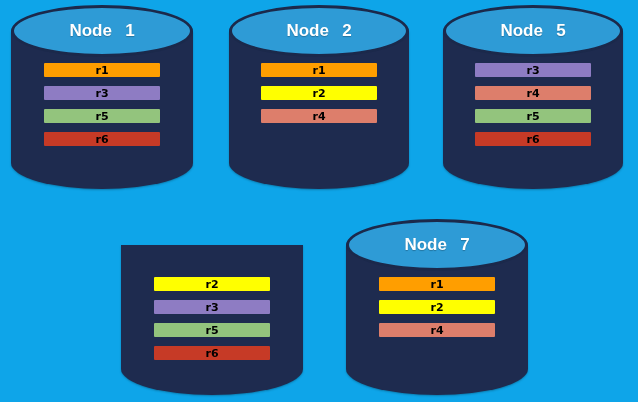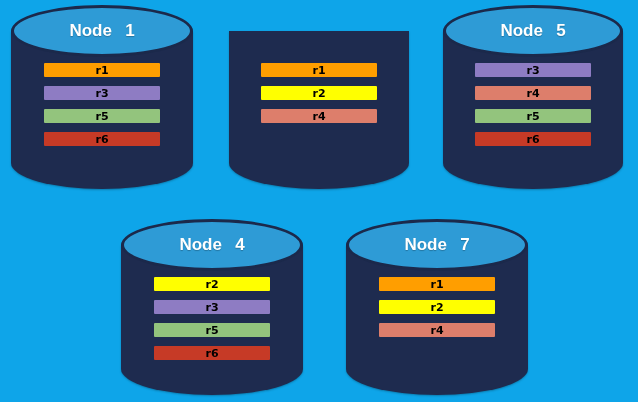--- a/index.html
+++ b/index.html
@@ -100,20 +100,23 @@
         <span class="bar-label">r5</span>
       </div>
       <div class="bar" style="background-color: rgb(198, 58, 38);">
         <span class="bar-label">r6</span>
       </div>
     </div>
   </div>
 
   <div class="cylinder pos2">
     <div class="cyl-body" style="background-color: rgb(30, 43, 79);"></div>
+    <div class="cyl-top" style="background-color: rgb(46, 155, 214);">
+      <span class="node-label">Node 2</span>
+    </div>
     <div class="bars">
       <div class="bar" style="background-color: rgb(255, 158, 0);">
         <span class="bar-label">r1</span>
       </div>
       <div class="bar" style="background-color: rgb(255, 255, 0);">
         <span class="bar-label">r2</span>
       </div>
       <div class="bar" style="background-color: rgb(221, 126, 107);">
         <span class="bar-label">r4</span>
       </div>
@@ -136,23 +139,20 @@
         <span class="bar-label">r5</span>
       </div>
       <div class="bar" style="background-color: rgb(198, 58, 38);">
         <span class="bar-label">r6</span>
       </div>
     </div>
   </div>
 
   <div class="cylinder pos4">
     <div class="cyl-body" style="background-color: rgb(30, 43, 79);"></div>
-    <div class="cyl-top" style="background-color: rgb(46, 155, 214);">
-      <span class="node-label">Node 4</span>
-    </div>
     <div class="bars">
       <div class="bar" style="background-color: rgb(255, 255, 0);">
         <span class="bar-label">r2</span>
       </div>
       <div class="bar" style="background-color: rgb(142, 124, 195);">
         <span class="bar-label">r3</span>
       </div>
       <div class="bar" style="background-color: rgb(147, 196, 125);">
         <span class="bar-label">r5</span>
       </div>

